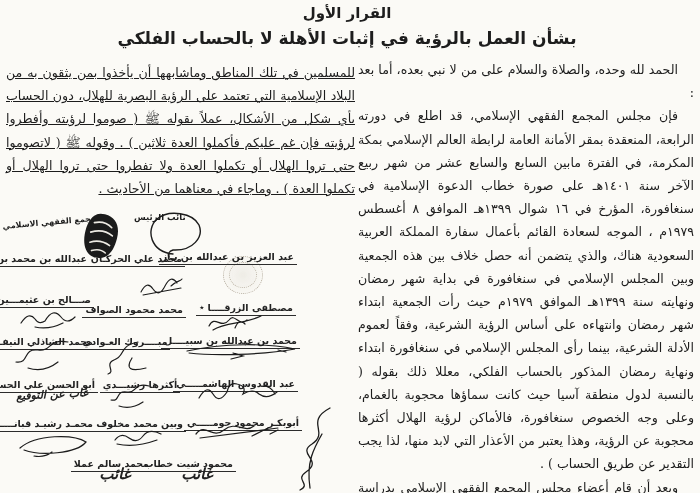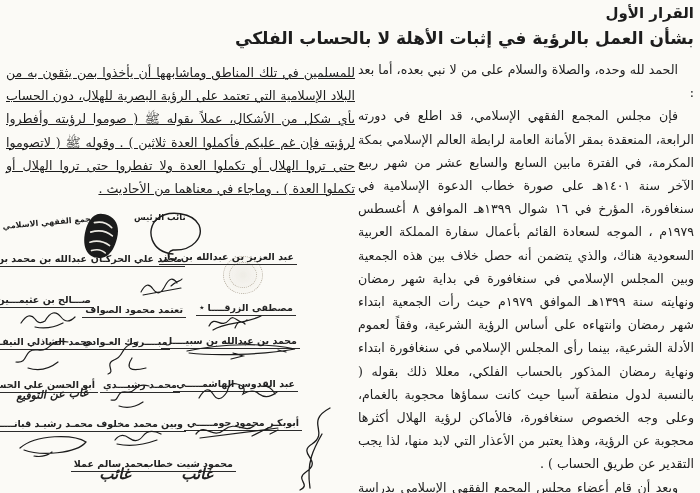--- a/index.html
+++ b/index.html
@@ -1,21 +1,21 @@
 <!DOCTYPE html>
 <html lang="ar"><head>
 <meta charset="utf-8">
 <style>
   html,body{margin:0;padding:0;background:#e8e8e8;}
   .page{
     position:relative;width:700px;height:493px;margin:0 auto;
     background:#fbfaf6;overflow:hidden;color:#1d1d1d;
     font-family:"DejaVu Serif","DejaVu Sans",serif;
   }
-  .title-line{position:absolute;left:0;width:694px;text-align:right;font-weight:bold;}
+  .title-line{position:absolute;left:0;width:694px;text-align:center;font-weight:bold;}
   .title-1{top:4px;font-size:15px;}
   .title-2{top:28px;font-size:17px;}
   .body-col{position:absolute;direction:rtl;text-align:justify;font-size:12.6px;line-height:23.2px;color:#1c1c1c;}
   .body-col p{margin:0;text-indent:16px;}
   .col-right{top:58px;left:358px;width:336px;}
   .col-left{top:61px;left:6px;width:349px;}
   .col-left p{text-indent:0;text-decoration:underline;}
   .sigs{position:absolute;left:0;top:212px;width:352px;height:281px;direction:rtl;}
   .sig-cell{position:absolute;text-align:center;}
   .sig-name{
@@ -88,21 +88,21 @@
 
     <div class="sig-cell" style="left:196px;top:84px;width:100px;">
       <span class="sig-name">مصطفى الزرقــــا ٭</span>
     </div>
     <div class="scribble" style="left:205px;top:96px;width:60px;height:26px;">
       <svg viewBox="0 0 60 26">
           <path d="M4,18 C10,6 16,22 24,12 C30,4 34,20 42,12 M8,22 C20,14 40,16 56,8 M30,20 q4,-10 10,-4" stroke="#1c1c1c" stroke-width="1.2" fill="none" stroke-linecap="round"></path>
         </svg>
     </div>
     <div class="sig-cell" style="left:94px;top:86px;width:92px;">
-      <span class="sig-name">تعتمد محمود الصواف</span>
+      <span class="sig-name">محمد محمود الصواف</span>
     </div>
     <div class="scribble" style="left:137px;top:64px;width:48px;height:22px;">
       <svg viewBox="0 0 48 22">
           <path d="M4,16 q6,-12 12,-3 t12,-3 t12,-3 M6,19 L44,12 M34,10 C40,4 43,6 45,3" stroke="#1c1c1c" stroke-width="1.1" fill="none" stroke-linecap="round"></path>
         </svg>
     </div>
     <div class="sig-cell" style="left:2px;top:76px;width:92px;">
       <span class="sig-name">صـــالح بن عثيمـــين</span>
     </div>
     <div class="scribble" style="left:15px;top:95px;width:68px;height:24px;">
@@ -138,21 +138,21 @@
 
     <div class="sig-cell" style="left:192px;top:160px;width:106px;">
       <span class="sig-name">عبد القدوس الهاشمـــــي</span>
     </div>
     <div class="scribble" style="left:193px;top:168px;width:88px;height:26px;">
       <svg viewBox="0 0 88 26">
           <path d="M6,18 q8,-14 14,-4 t14,-2 q2,-10 10,-8 q10,2 6,10 q10,-6 16,0 q8,6 18,-2 M70,6 q8,0 12,8" stroke="#1c1c1c" stroke-width="1.2" fill="none" stroke-linecap="round"></path>
         </svg>
     </div>
     <div class="sig-cell" style="left:96px;top:161px;width:88px;">
-      <span class="sig-name">محمـد رشيـــدي</span>
+      <span class="sig-name">أكثرها رشيـــدي</span>
     </div>
     <div class="scribble" style="left:103px;top:168px;width:58px;height:30px;">
       <svg viewBox="0 0 58 30">
           <path d="M46,6 C30,2 34,14 24,12 C12,10 18,22 8,20 M16,26 q12,4 24,-4" stroke="#1c1c1c" stroke-width="1.2" fill="none" stroke-linecap="round"></path>
         </svg>
     </div>
     <div class="sig-cell" style="left:0;top:161px;width:98px;">
       <span class="sig-name">أبو الحسن علي الحسني الندوي</span>
     </div>
     <div class="absent-note note-nadwi">غاب عن التوقيع</div>

